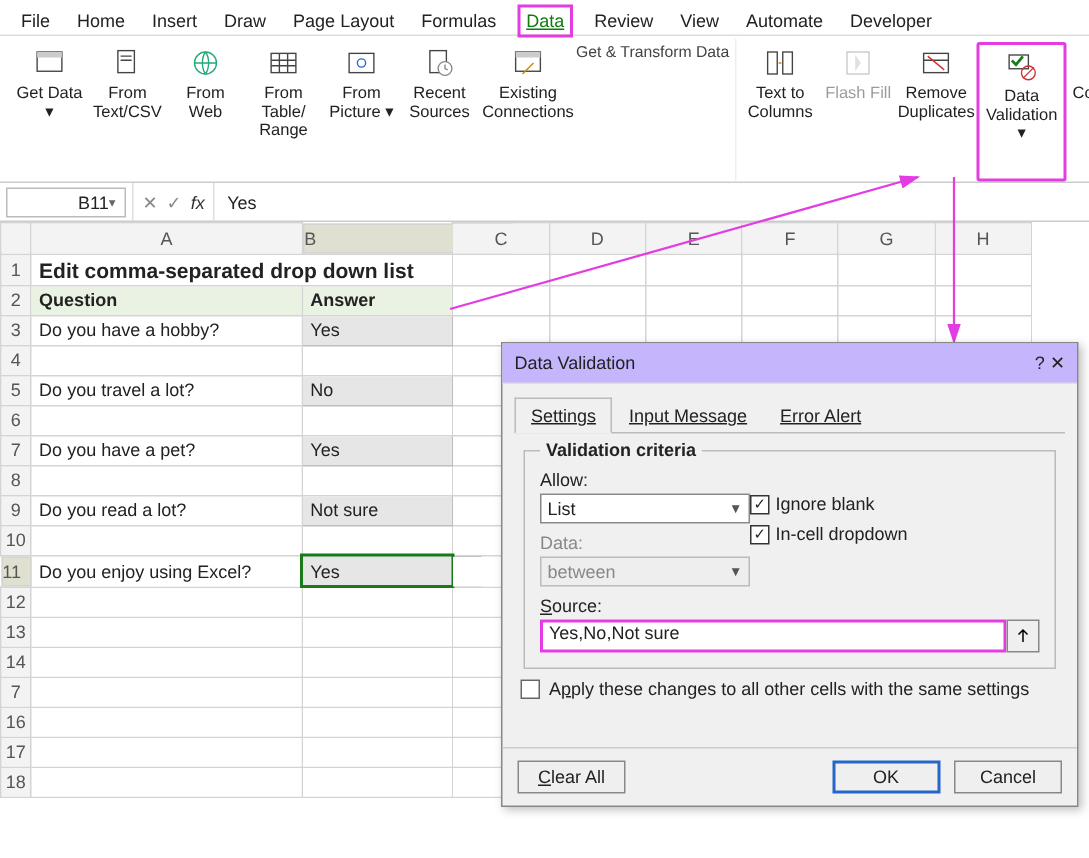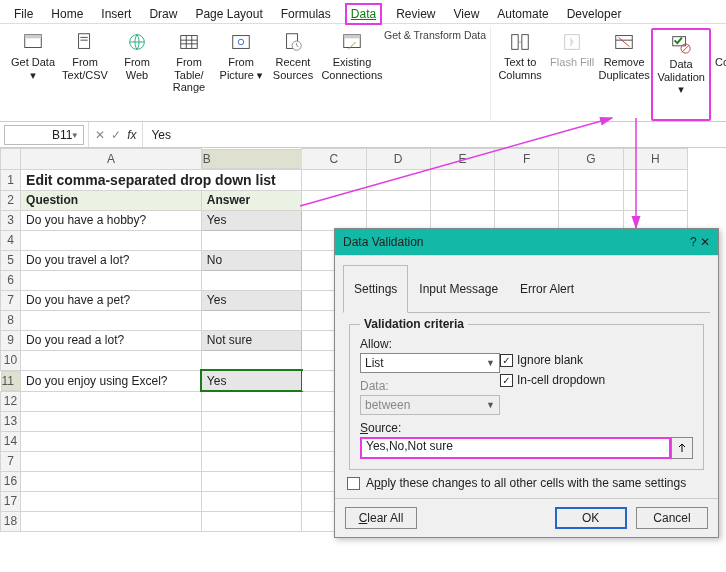--- a/index.html
+++ b/index.html
@@ -151,35 +151,36 @@
     left: 334px; top: 228px;
     width: 385px; height: 310px;
     border: 1px solid #888;
     background: #f0f0f0;
     box-shadow: 2px 2px 6px rgba(0,0,0,0.25);
     font-size: 12px;
   }
   .dlg-title {
     display: flex; align-items: flex-start; justify-content: space-between;
     padding: 6px 8px;
-    background: #14b8a6;
+    background: #c4b5fd;
     border-bottom: 1px solid #ddd;
   }
   .dlg-title .tbtn { width: 22px; text-align: center; cursor: default; }
   .dlg-tabs {
     display: flex;
     margin: 8px 8px 0 8px;
     border-bottom: 1px solid #bbb;
   }
   .dlg-tabs .dtab {
-    padding: 16px 10px;
+    padding: 4px 10px;
     border: 1px solid transparent;
     position: relative;
     top: 1px;
     cursor: default;
+    text-decoration: underline;
   }
   .dlg-tabs .dtab.active {
     background: #f0f0f0;
     border: 1px solid #bbb;
     border-bottom: 1px solid #f0f0f0;
   }
   .dlg-body { padding: 4px 12px 8px 12px; }
   fieldset.vc {
     border: 1px solid #bbb;
     padding: 6px 10px 10px 10px;

